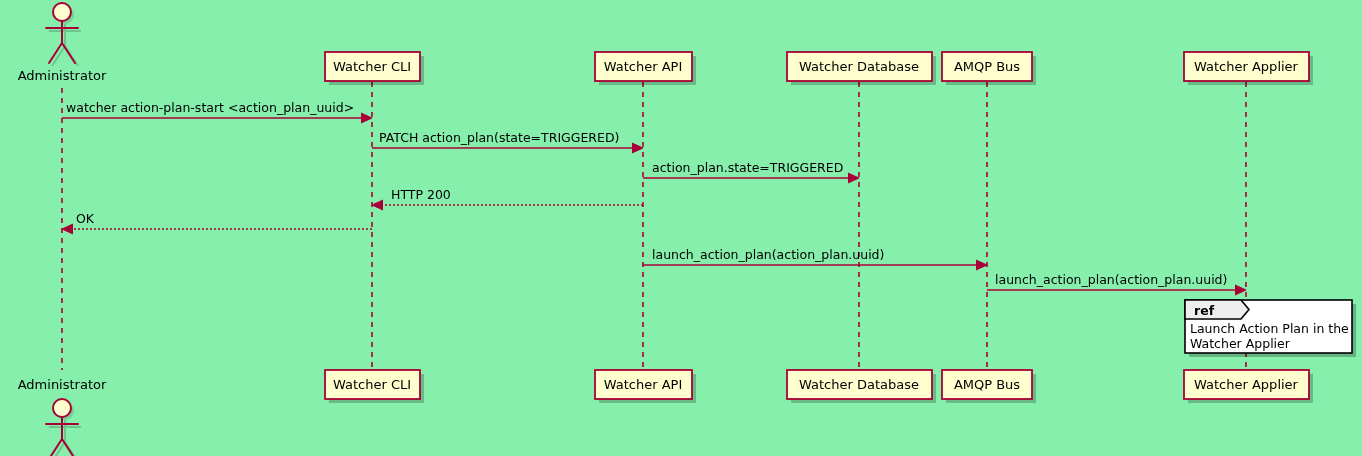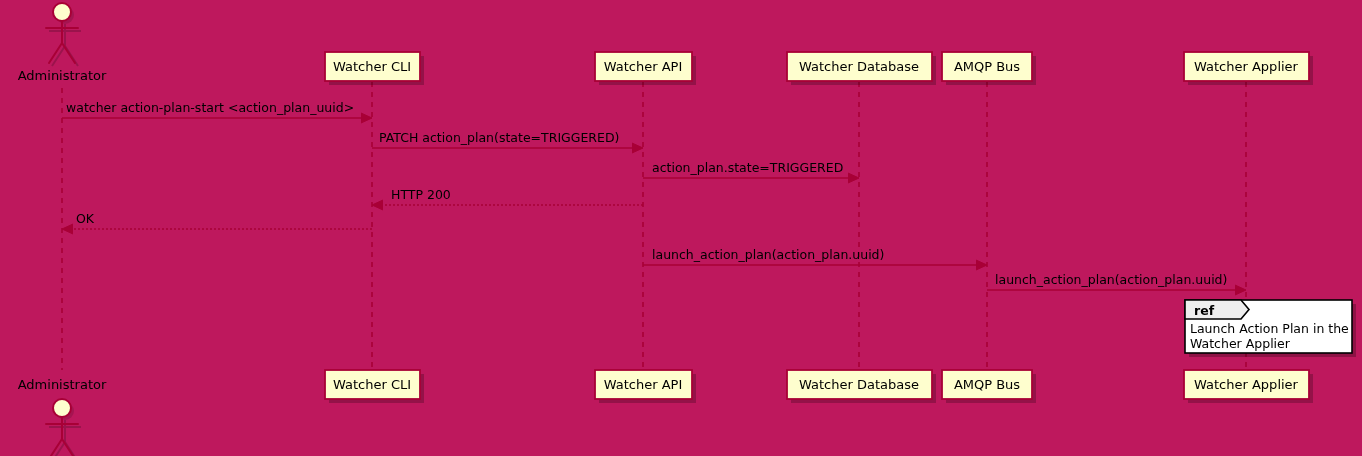--- a/index.html
+++ b/index.html
@@ -8,21 +8,21 @@
     background: #FFFFFF;
   }
   body {
     font-family: "DejaVu Sans", sans-serif;
   }
   #diagram {
     position: relative;
     width: 1362px;
     height: 456px;
     overflow: hidden;
-    background: #be185d;
+    background: #86efac;
   }
   #diagram svg {
     position: absolute;
     left: 0;
     top: 0;
   }
   .lifeline {
     stroke: #A80036;
     stroke-width: 1.6;
     stroke-dasharray: 5,5;

